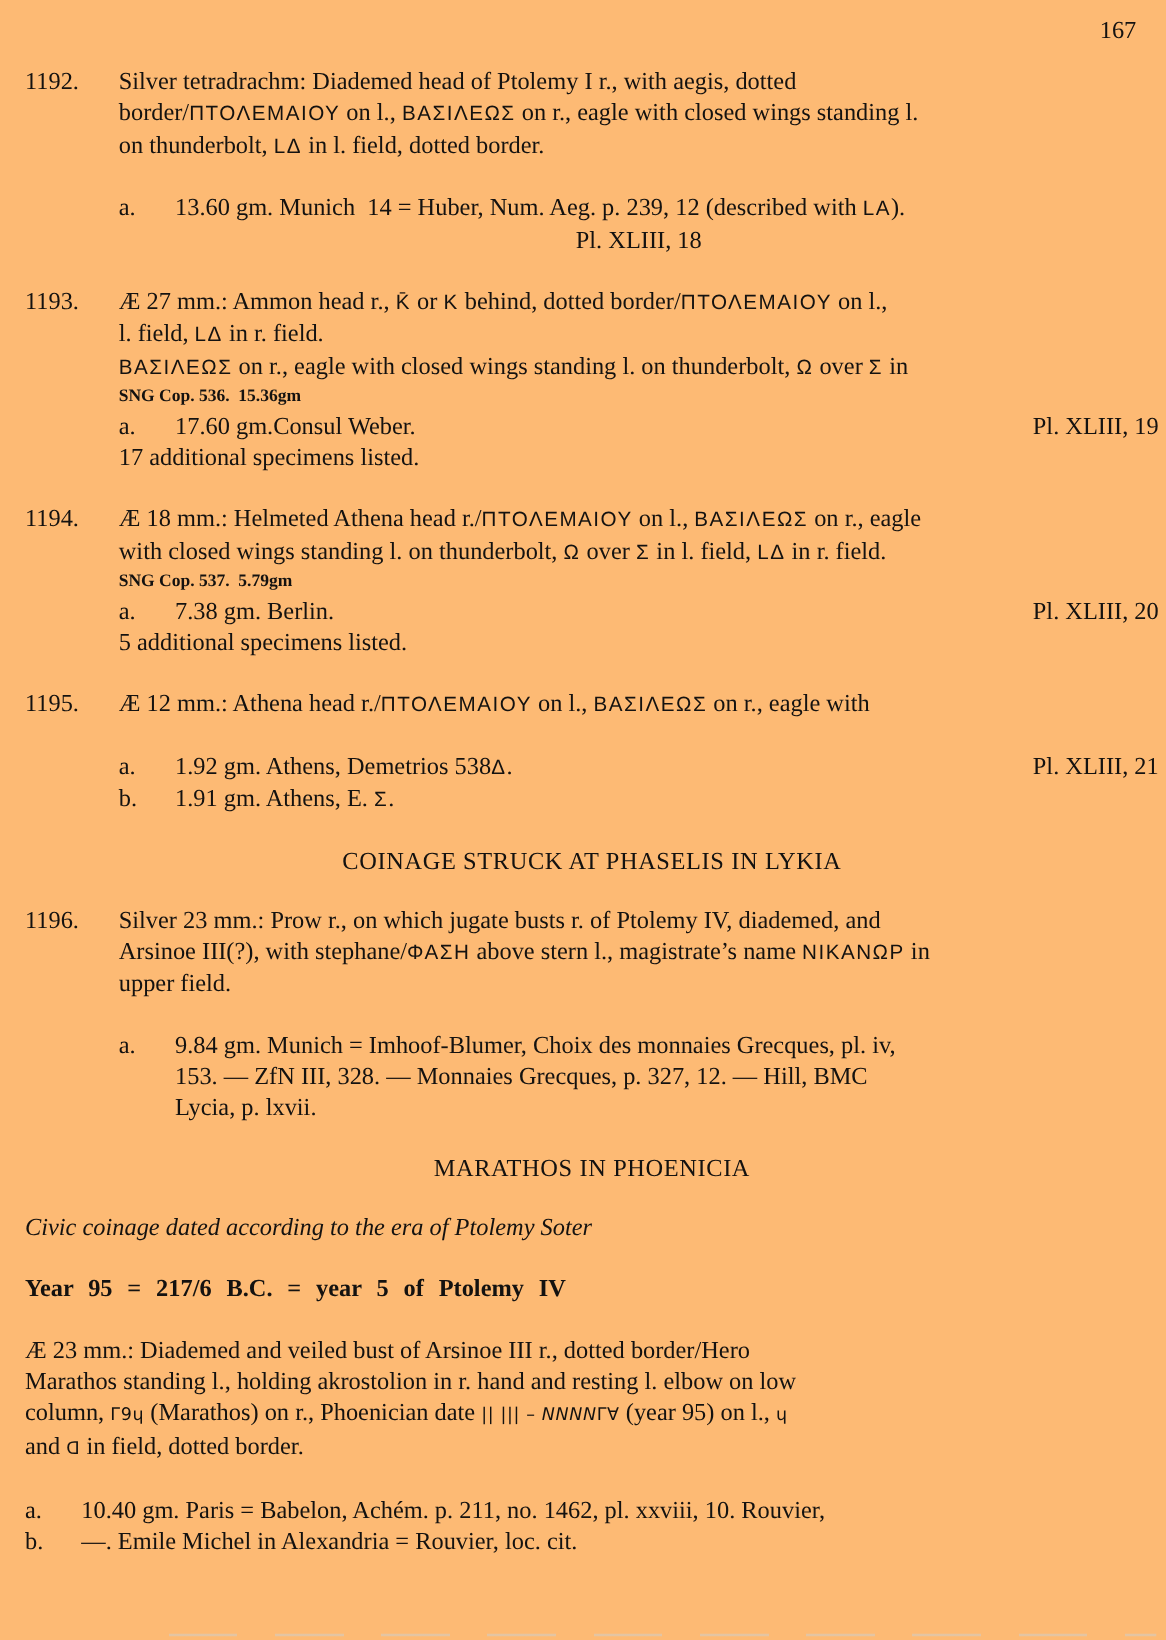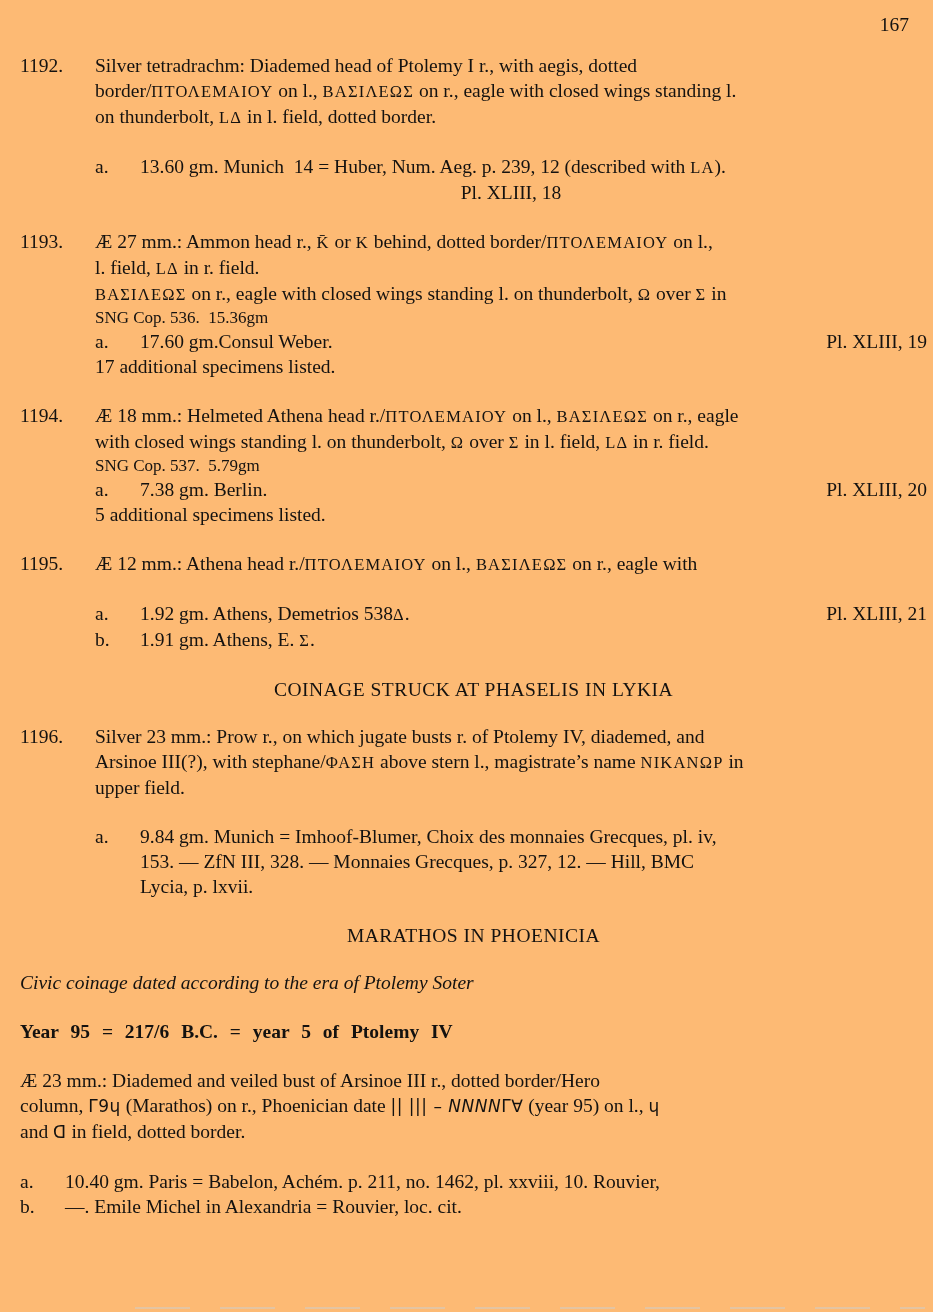--- a/index.html
+++ b/index.html
@@ -9,24 +9,24 @@
     font-family:"Liberation Serif","DejaVu Serif",serif;
     font-size:19.5px;line-height:25px;
     padding:12px 6px 0 20px;
     position:relative;overflow:hidden;
   }
   .pagenum{text-align:right;margin:0 18px 16px 0;}
   .entry{display:flex;margin-bottom:24px;}
   .num{width:75px;flex:none;}
   .body{flex:1;min-width:0;}
   .line{white-space:pre;}
-  .gk{font-family:Liberation Serif, serif;font-size:16.5px;letter-spacing:1.2px;}
-  .ph{font-family:"DejaVu Sans",sans-serif;font-size:17px;letter-spacing:.5px;}
+  .gk{font-family:Liberation Sans, sans-serif;font-size:16.5px;letter-spacing:1.2px;}
+  .ph{font-family:"DejaVu Sans",sans-serif;font-size:14px;letter-spacing:.5px;}
   .it{font-style:italic;}
-  .sng{font-size:17px;line-height:22px;white-space:pre;}
+  .sng{font-size:14px;line-height:22px;white-space:pre;font-weight:bold;}
   .subs{margin-top:24px;}
   .subs.tight{margin-top:0;}
   .sub{display:flex;}
   .sub .letter{width:45px;flex:none;}
   .sub .content{flex:none;}
   .sub .plate{margin-left:auto;padding-left:18px;white-space:pre;}
   .plate-row{text-align:center;}
   .heading{font-size:19.5px;font-weight:normal;text-align:center;margin:12px 0 22px;letter-spacing:.5px;}
   .era{font-style:italic;margin:4px 0 24px;}
   .year{font-weight:bold;word-spacing:7px;margin:0 0 24px;}
@@ -155,20 +155,21 @@
   <h2 class="heading">MARATHOS IN PHOENICIA</h2>
 
   <div class="era">Civic coinage dated according to the era of Ptolemy Soter</div>
 
   <div class="year">Year 95 = 217/6 B.C. = year 5 of Ptolemy IV</div>
 
   <section class="entry">
     <div class="body">
       <div class="desc">
           <div class="line"><span>Æ 23 mm.: Diademed and veiled bust of Arsinoe III r., dotted border/Hero</span></div>
+          <div class="line"><span>Marathos standing l., holding akrostolion in r. hand and resting l. elbow on low</span></div>
           <div class="line"><span>column, </span><span class="ph">ᒥ9ɥ</span><span> (Marathos) on r., Phoenician date </span><span class="ph">|| ||| – </span><span class="ph it">NNNN</span><span class="ph">ᒥ∀</span><span> (year 95) on l., </span><span class="ph">ɥ</span></div>
           <div class="line"><span>and </span><span class="ph">ᗡ</span><span> in field, dotted border.</span></div>
         </div>
       <div class="subs">
         <div class="sub">
           <span class="letter">a.</span>
           <div class="content">
               <div class="line"><span>10.40 gm. Paris = Babelon, Achém. p. 211, no. 1462, pl. xxviii, 10. Rouvier,</span></div>
             </div>
         </div>

